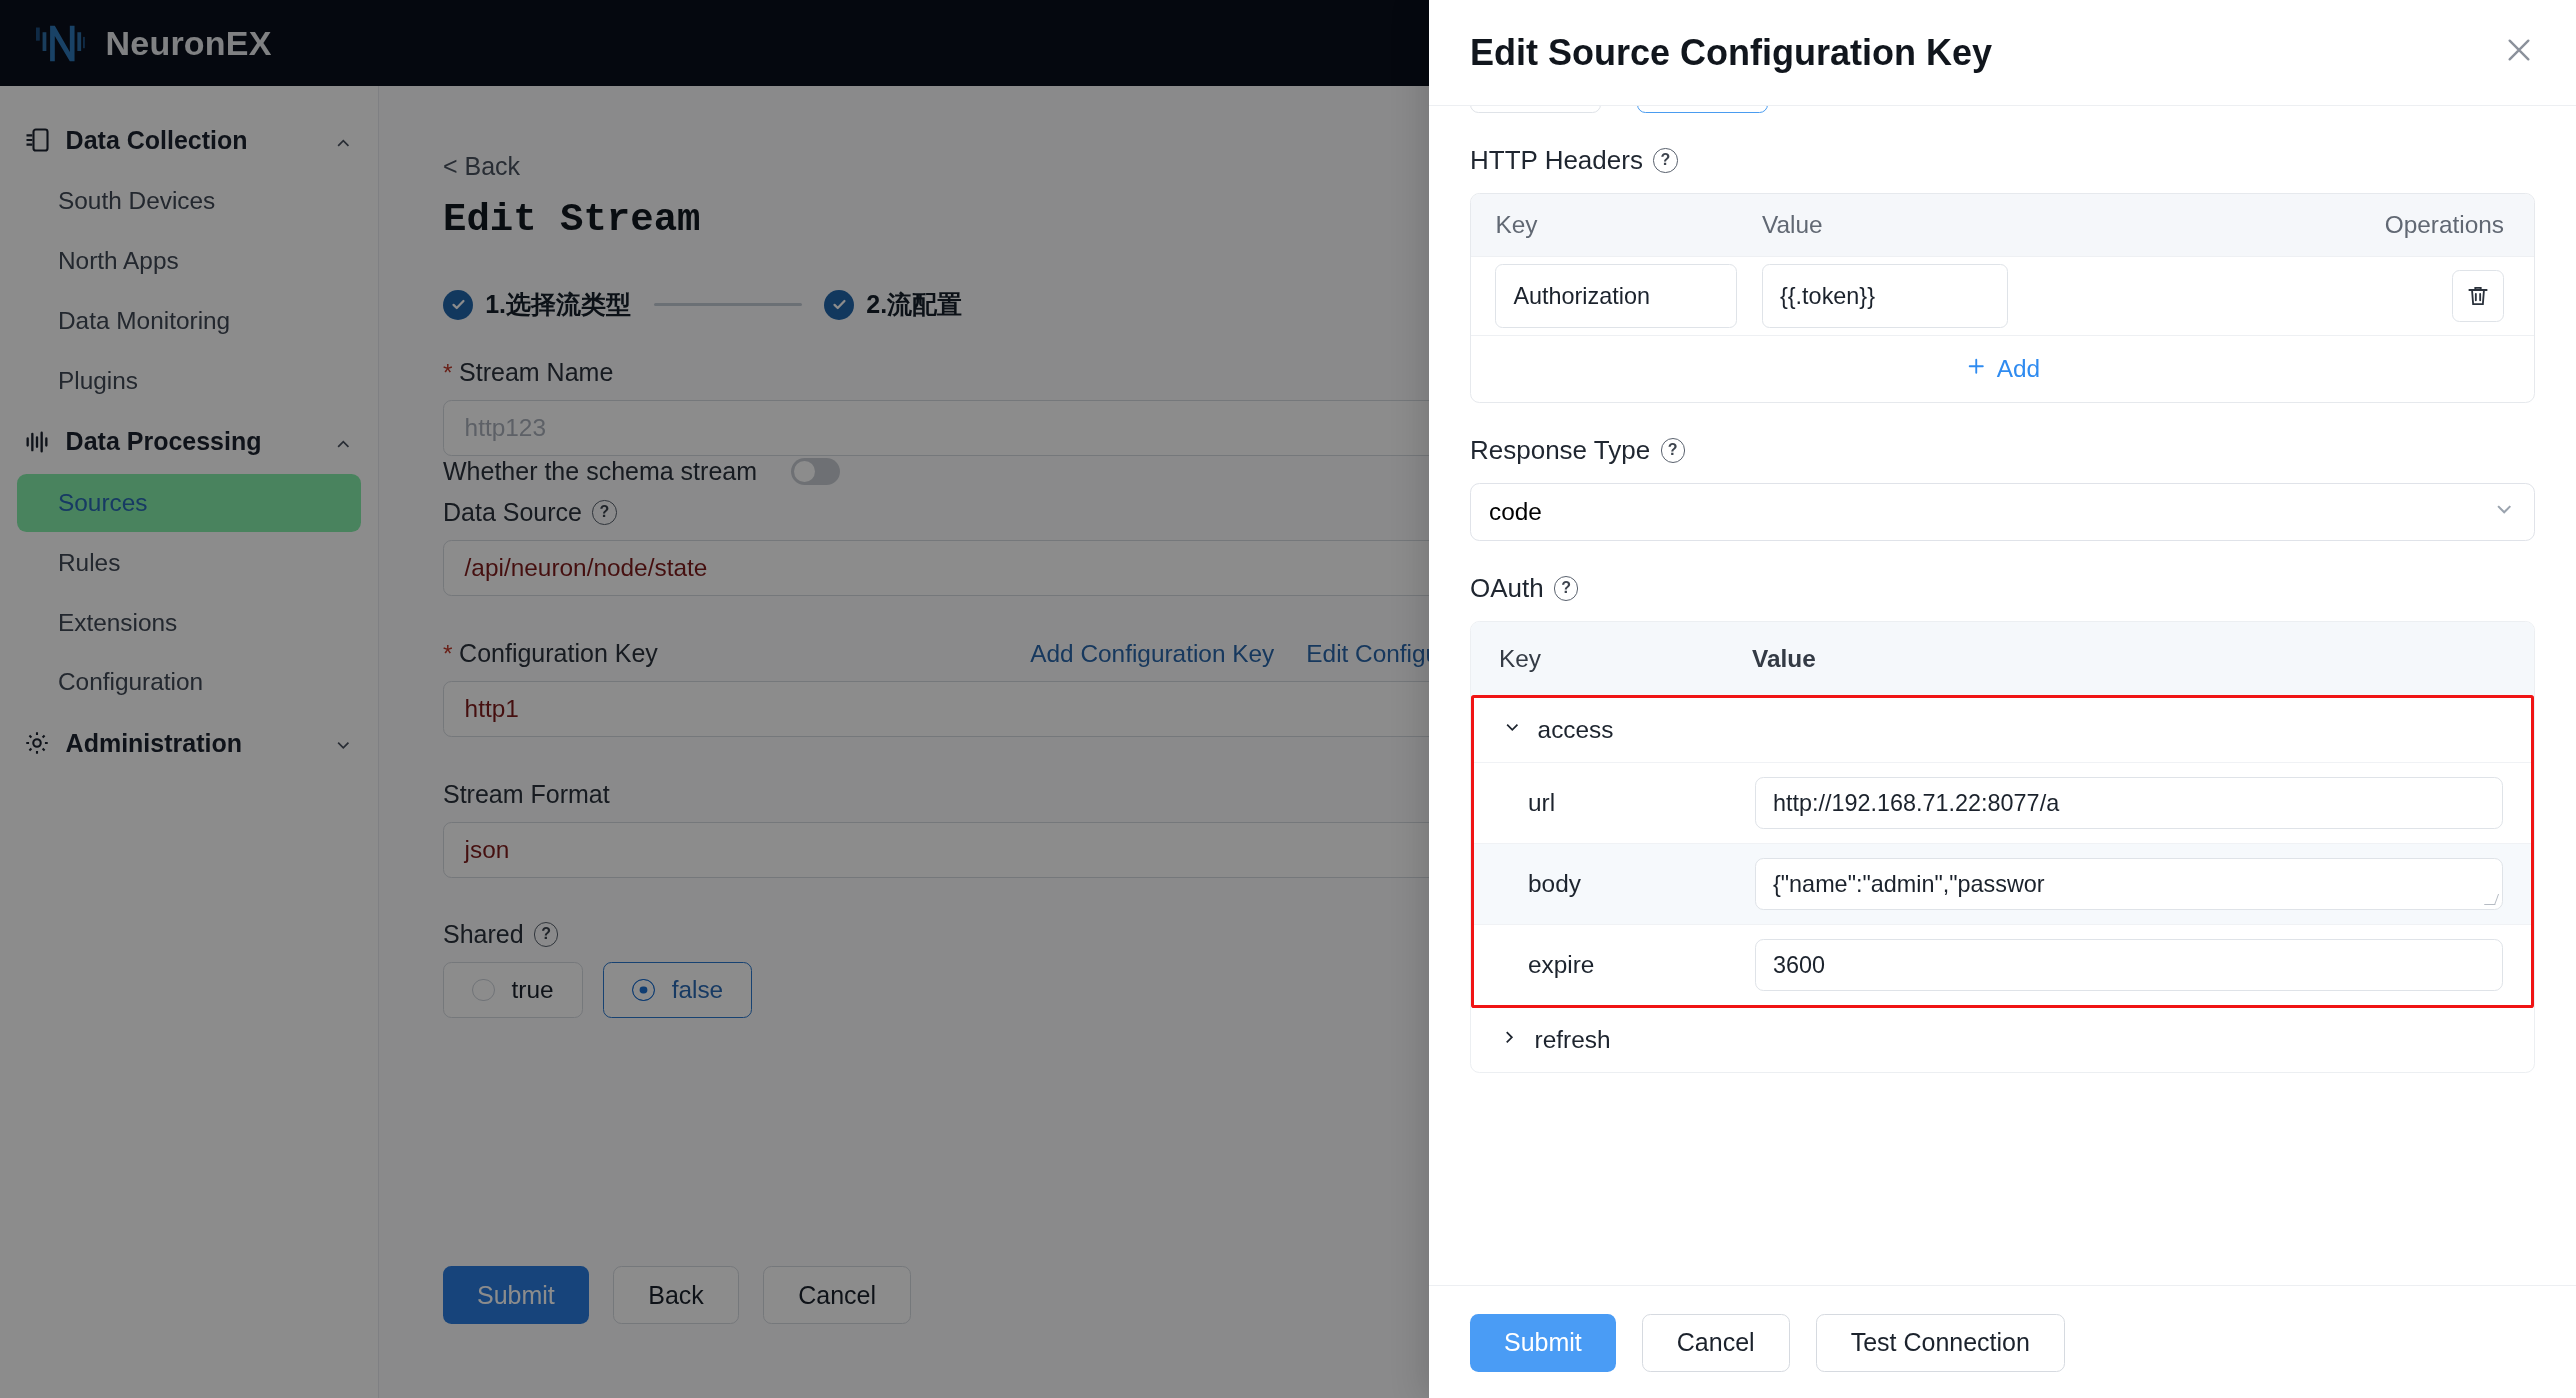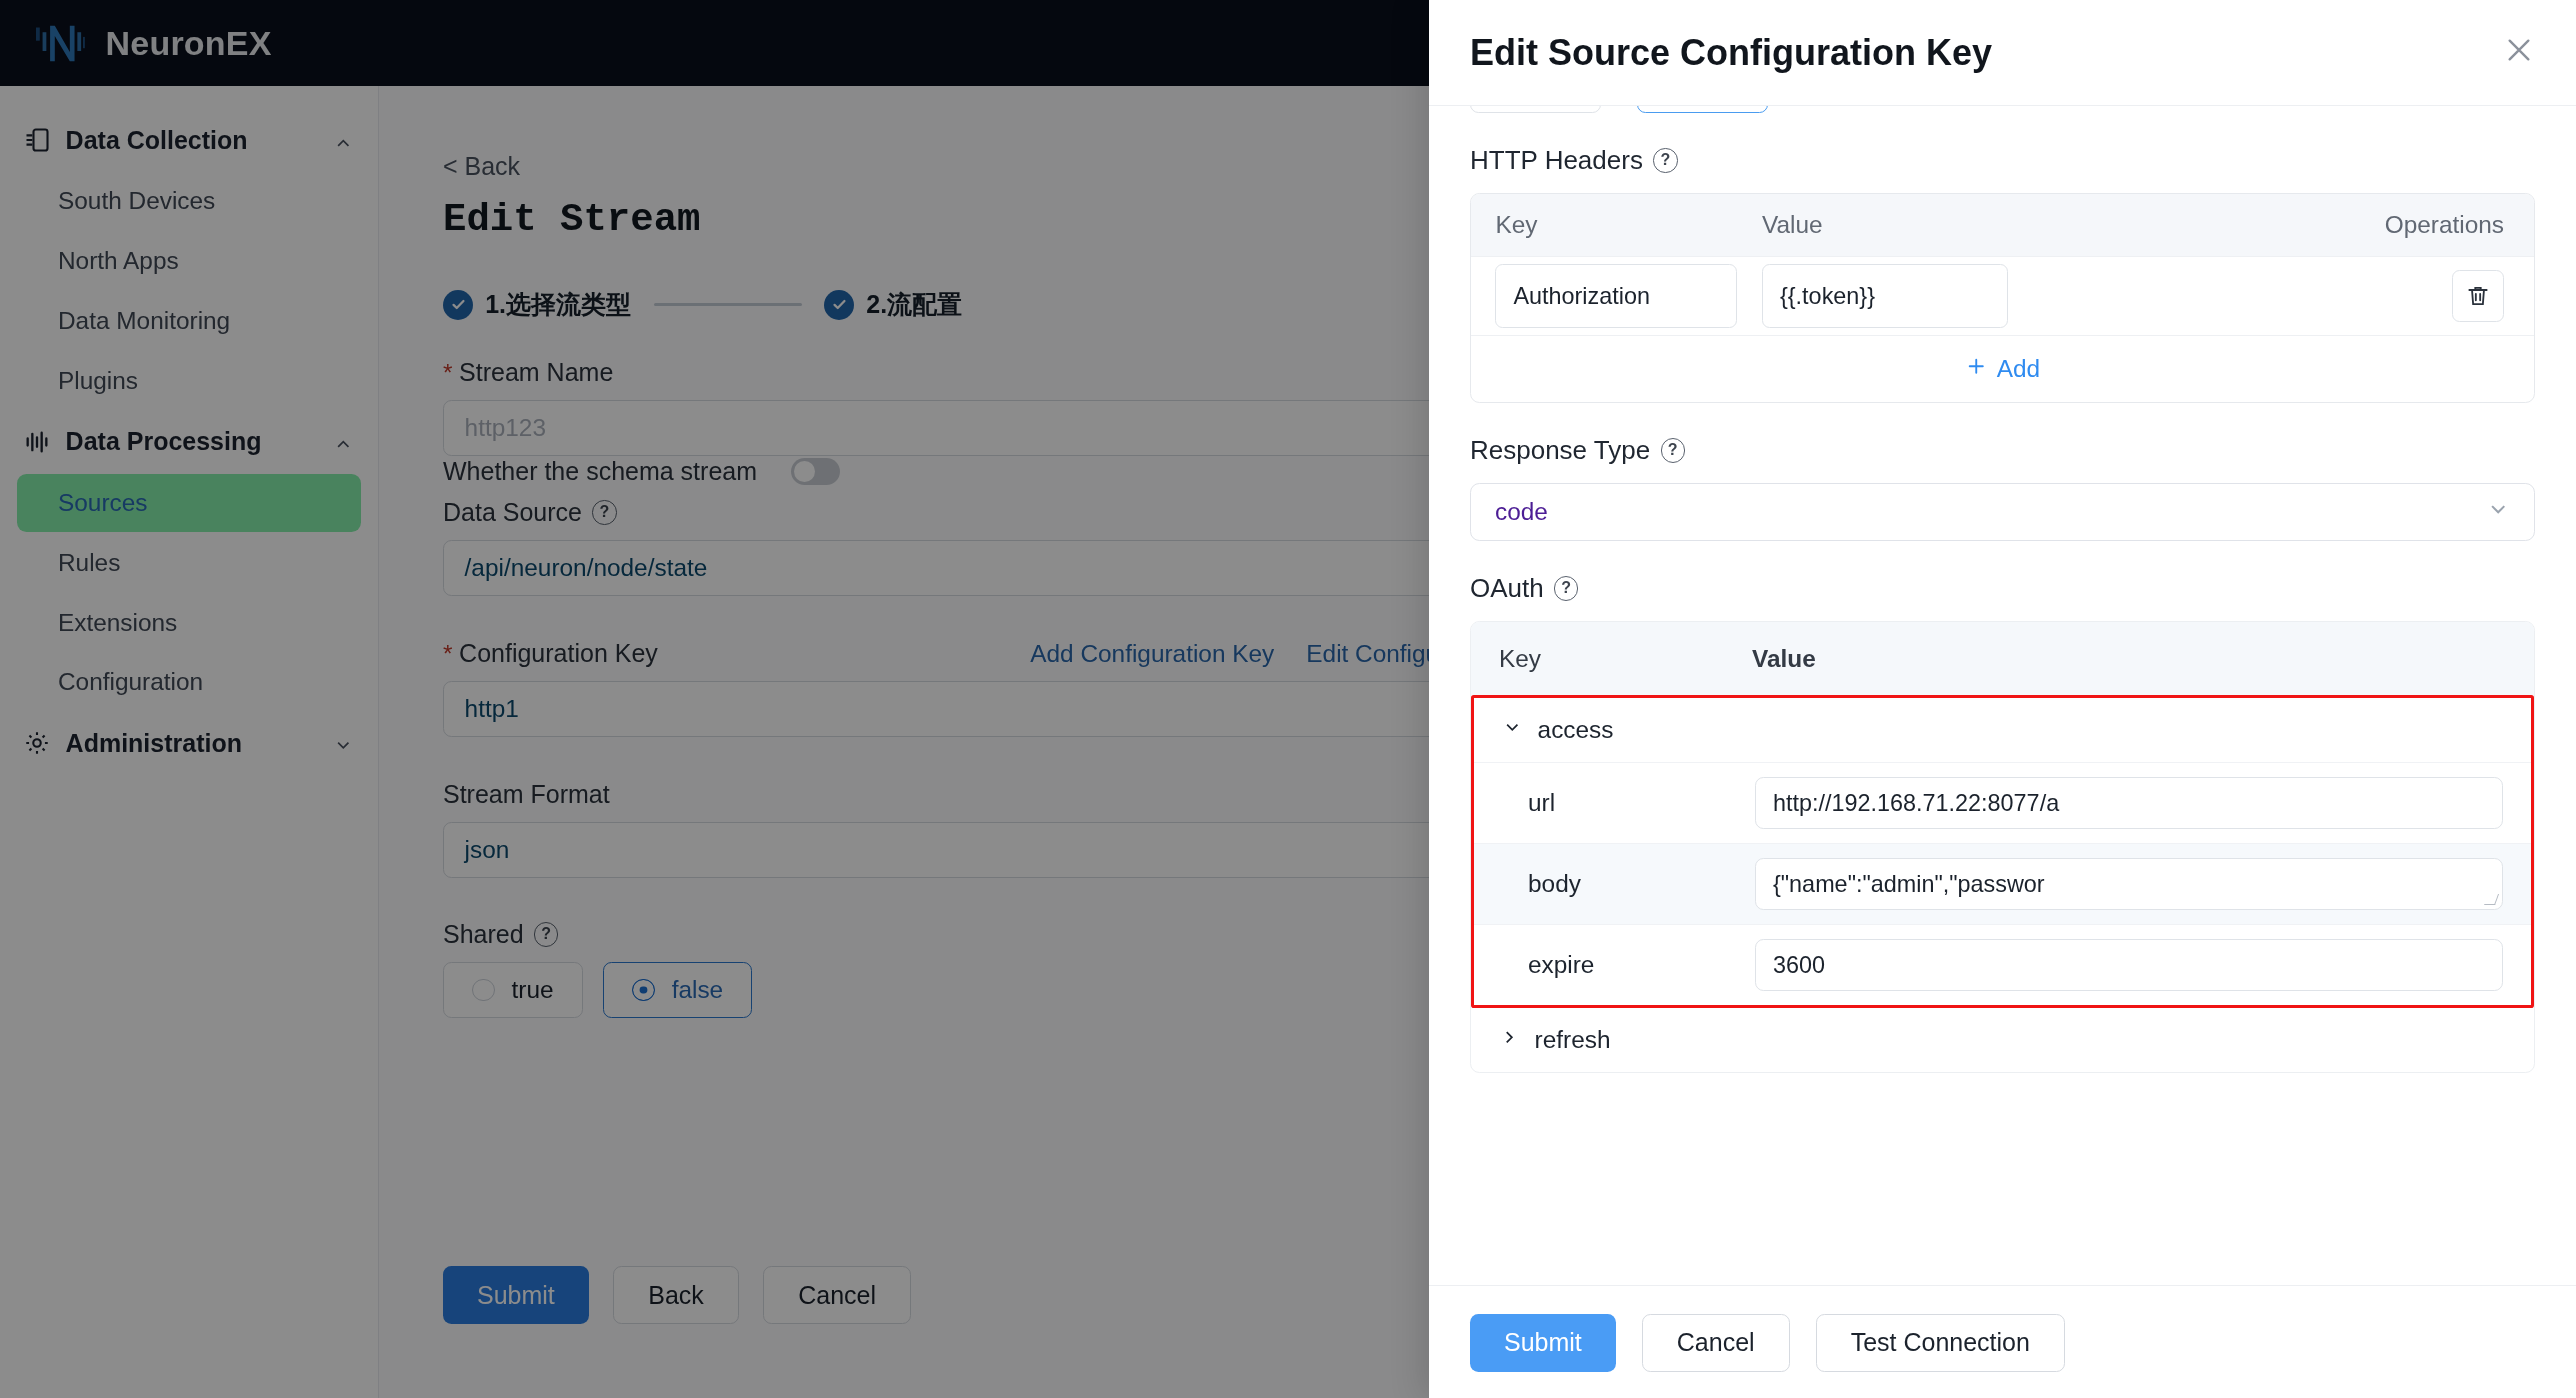--- a/index.html
+++ b/index.html
@@ -48,21 +48,21 @@
   .step-dot { width:30px;height:30px;border-radius:50%;background:#2266ac;display:flex;align-items:center;justify-content:center;margin-right:12.2px;}
   .step-lbl { font-size:25px; font-weight:700; color:#16202b; }
   .step-line { width:148px;height:3.7px;background:#c4ccd6;margin:0 22.5px;border-radius:1.9px;}
 
   .field { position:absolute; left:64px; width:1106px; }
   .flabel { font-size:25px; color:#2b323c; margin-bottom:13px; display:flex; align-items:center;}
   .req { color:#c0392b; margin-right:6.6px; font-size:24.4px; }
   .qmark { display:inline-flex;align-items:center;justify-content:center;width:24.4px;height:24.4px;border:1.9px solid #5a626e;border-radius:50%;font-size:16px;color:#3d444e;margin-left:10.3px;font-weight:700;}
   .inp {
     width:1106px;height:56px;border:0.9px solid #d6dae0;border-radius:8.4px;background:#fff;
-    display:flex;align-items:center;padding:0 20.6px;font-size:24.4px;color:#0c4a6e;
+    display:flex;align-items:center;padding:0 20.6px;font-size:24.4px;color:#7f1d1d;
   }
   .inp.ph { color:#a9b0bb; }
   .row-between { display:flex; align-items:center; justify-content:space-between; width:1106px; }
   .link { color:#2a67ab; font-size:24.4px; cursor:pointer; }
   .links-wrap { display:flex; gap:32px; }
 
   .switch { width:49px;height:27px;border-radius:14px;background:#c9cdd4;position:relative; }
   .switch:after { content:""; position:absolute; top:2.8px; left:2.8px; width:21.6px;height:21.6px;border-radius:50%;background:#fff;}
   .schema-row { position:absolute; left:64px; top:371px; display:flex; align-items:center; gap:34px;}
   .schema-row .t { font-size:25px;color:#2b323c;}
@@ -101,21 +101,21 @@
   .tbl { border:0.9px solid #e6e9ed; border-radius:9.4px; overflow:hidden; }
   .tbl-head { background:#f5f7fa; display:flex; height:62px; align-items:center; font-size:24.4px; color:#616873;}
   .tbl-row { display:flex; align-items:center; height:79px; border-top:0.9px solid #eef0f3; }
   .c-key { width:291px; padding-left:24.4px; }
   .c-val { width:309px; }
   .c-ops { flex:1; text-align:right; padding-right:30px; }
   .cell-inp { height:64px;border:0.9px solid #dfe3e8;border-radius:7.5px;background:#fff;display:flex;align-items:center;padding:0 17px;font-size:23.4px;color:#1b222c;}
   .icon-btn { width:52px;height:52px;border:0.9px solid #dfe3e8;border-radius:7.5px;display:inline-flex;align-items:center;justify-content:center;cursor:pointer;}
   .add-row { height:67px;border-top:0.9px solid #eef0f3;display:flex;align-items:center;justify-content:center;color:#2f8bf0;font-size:24.4px;cursor:pointer;gap:9.4px;}
 
-  .sel-inp { height:58px;border:0.9px solid #e0e3e9;border-radius:9.4px;display:flex;align-items:center;justify-content:space-between;padding:0 24px;font-size:24.4px;color:#4c1d95;cursor:pointer;}
+  .sel-inp { height:58px;border:0.9px solid #e0e3e9;border-radius:9.4px;display:flex;align-items:center;justify-content:space-between;padding:0 18px;font-size:24.4px;color:#000000;cursor:pointer;}
 
   .oauth-tbl { border:0.9px solid #eceff2; border-radius:9.4px; overflow:hidden; }
   .oauth-head { background:#f5f8fb; height:73px; display:flex; align-items:center; font-size:24.4px; color:#343b45;}
   .oh-key { width:281px; padding-left:28px; }
   .oh-val { font-weight:700; }
   .grp-row { height:64px; display:flex; align-items:center; padding-left:28px; font-size:24.4px; color:#1d242e; gap:15px; cursor:pointer;}
   .kv-row { height:81px; display:flex; align-items:center; border-top:0.9px solid #f0f2f5;}
   .kv-row.alt { background:#f6f9fc; }
   .kv-k { width:281px; padding-left:54px; font-size:24.4px; color:#1d242e; }
   .kv-v { flex:1; padding-right:28px; }

